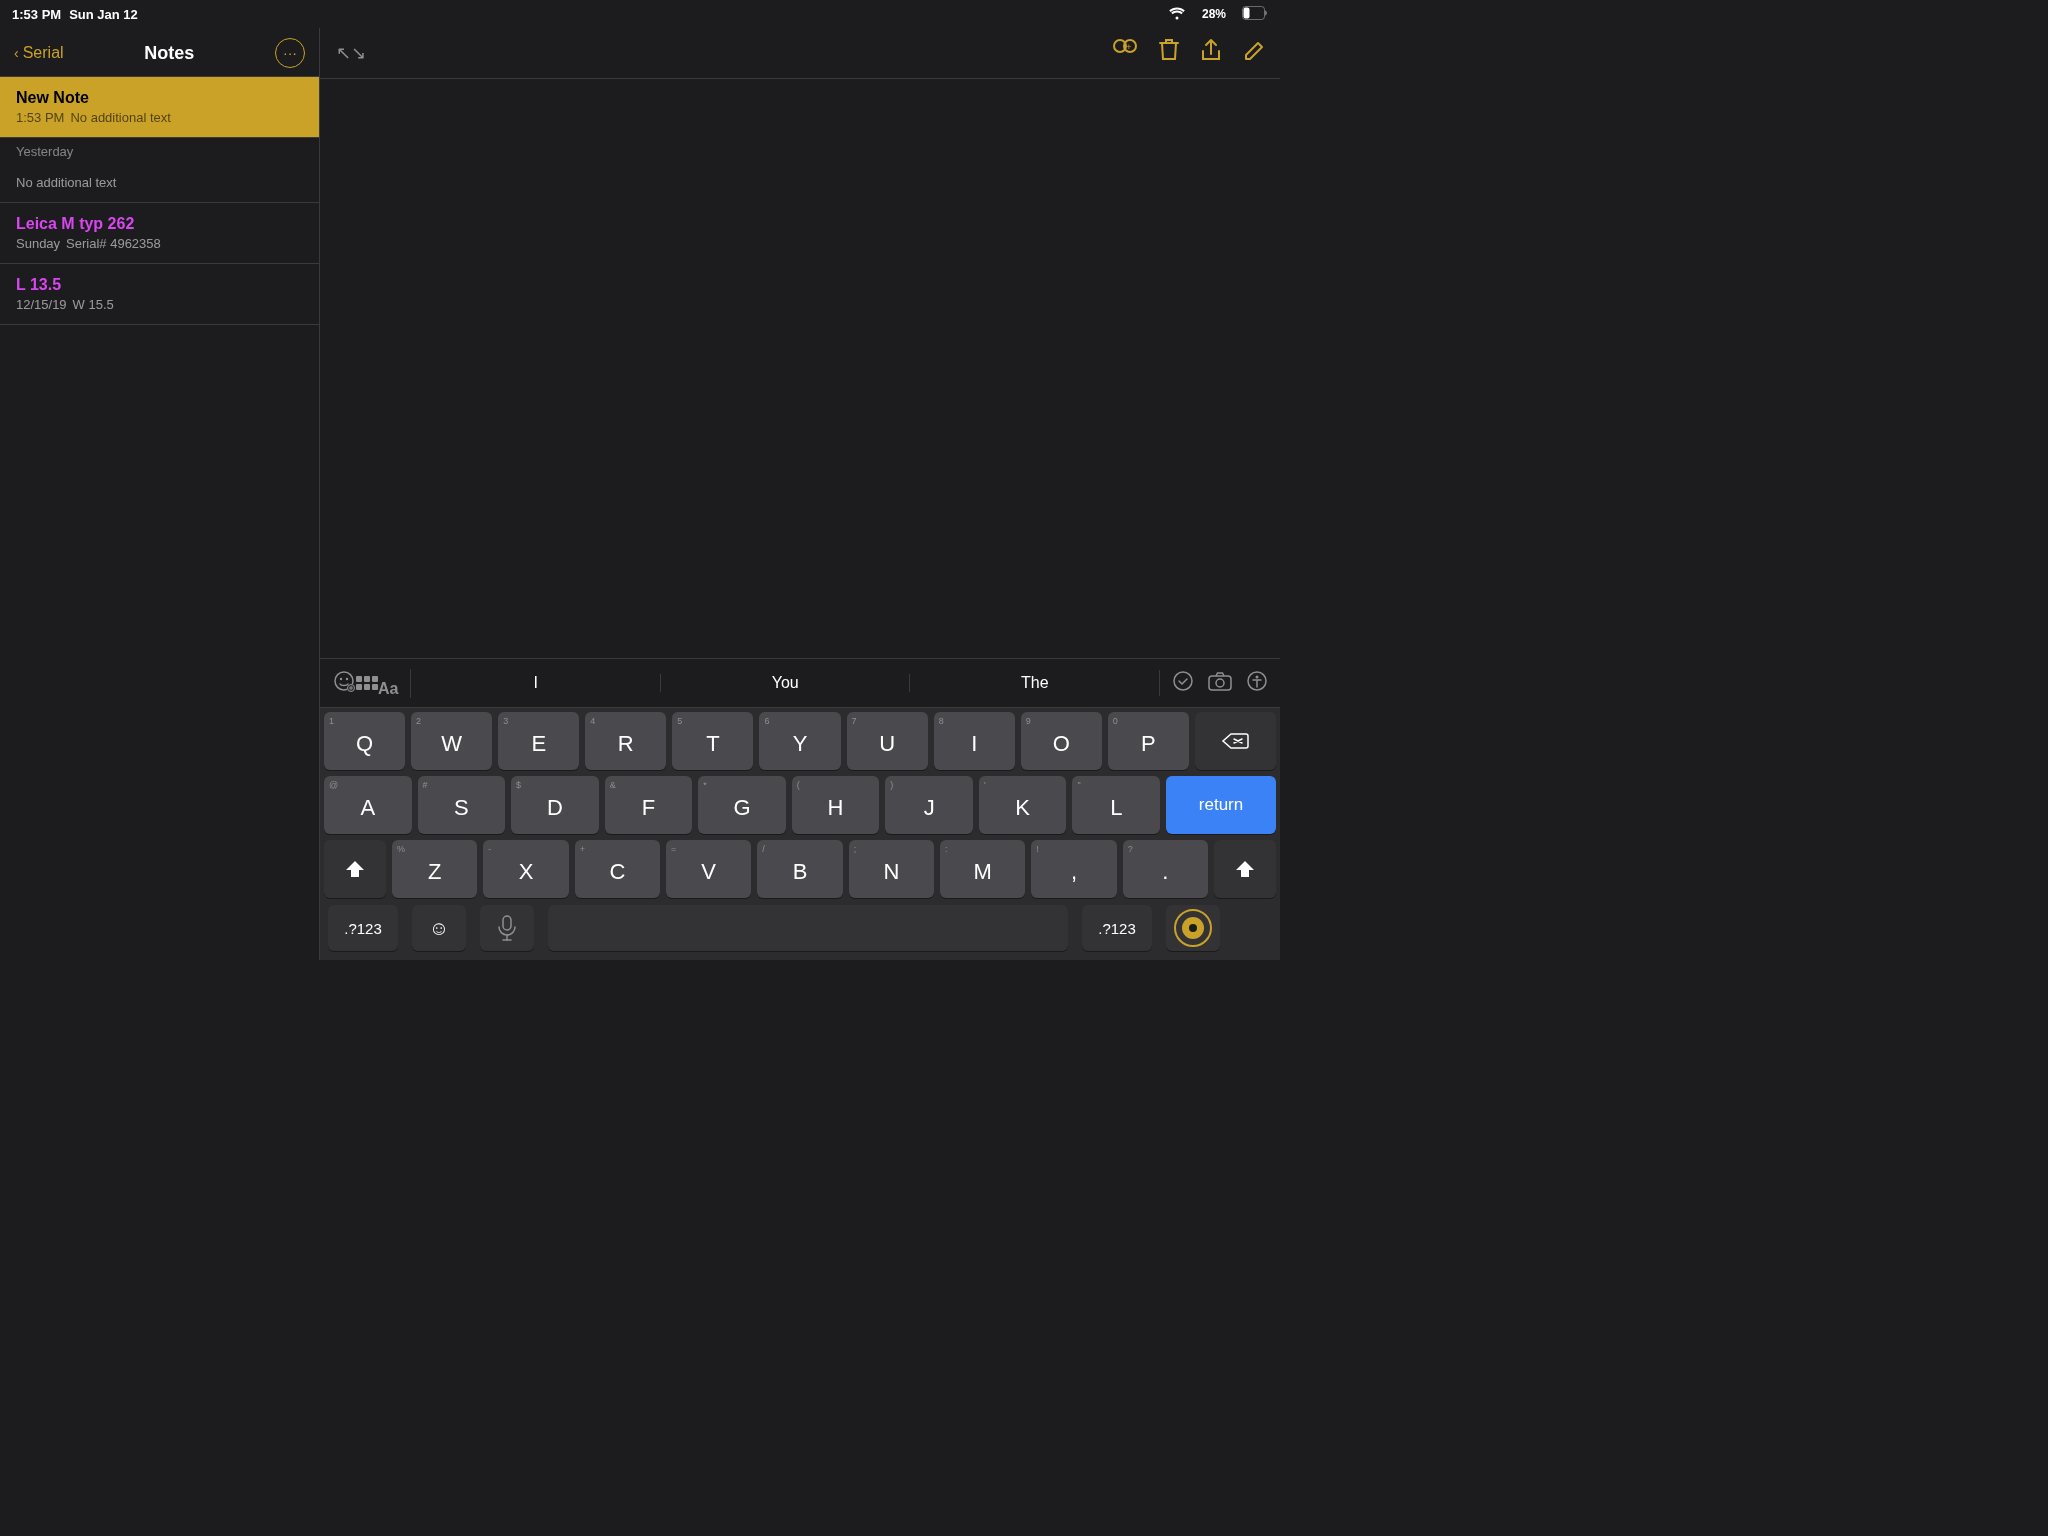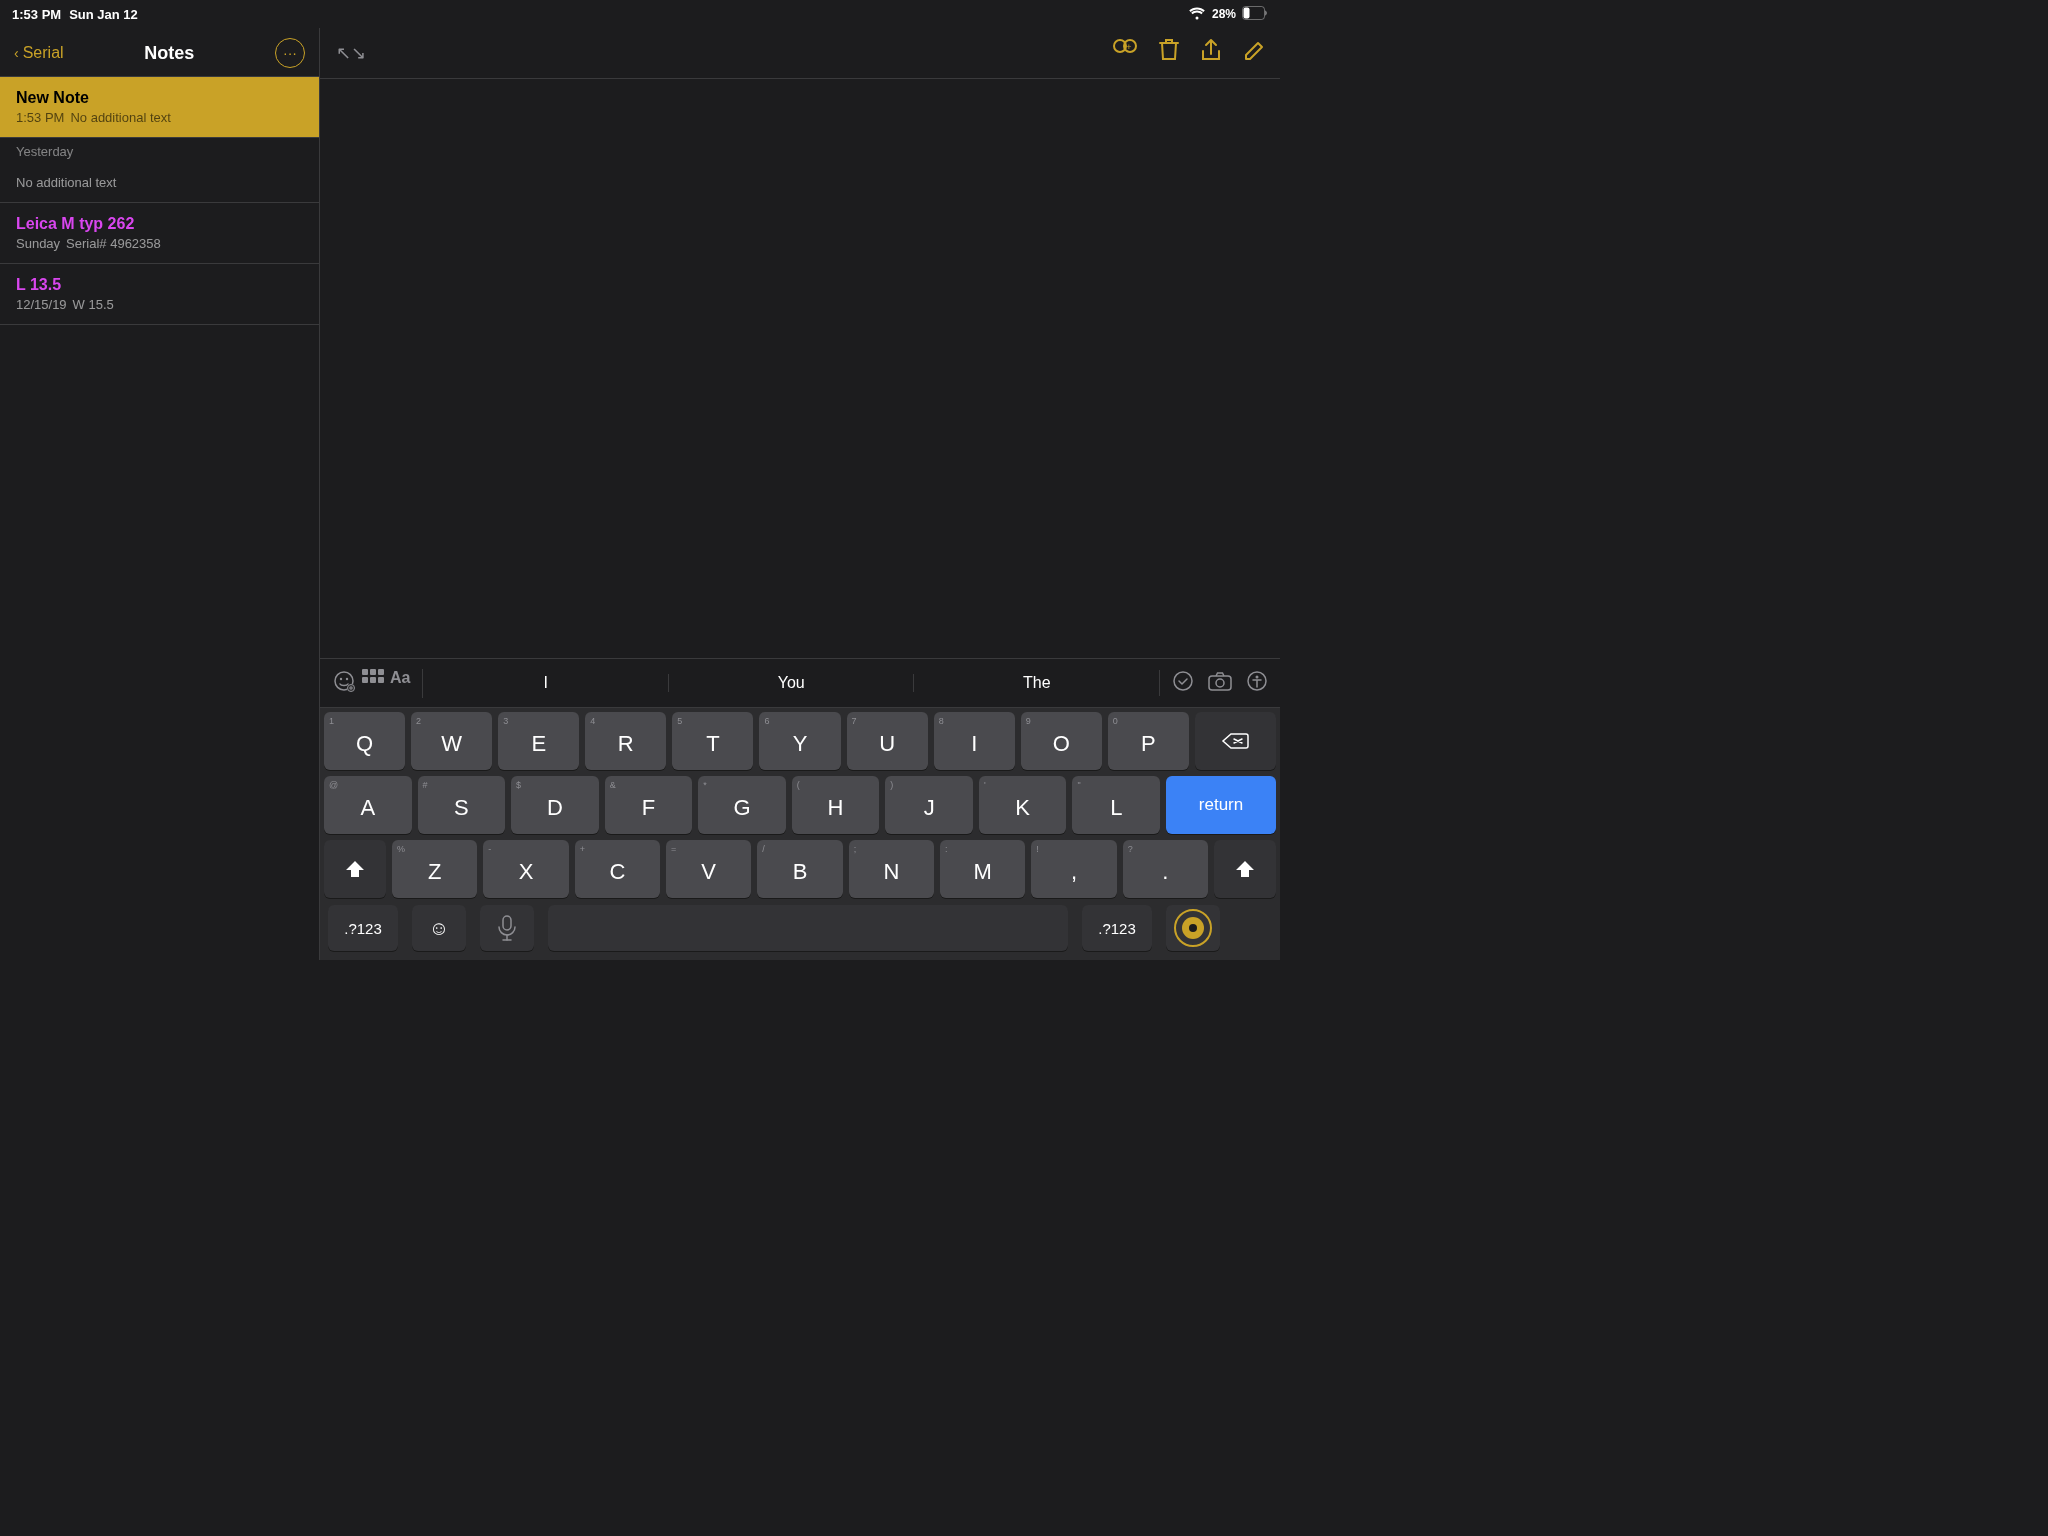--- a/index.html
+++ b/index.html
@@ -28,21 +28,21 @@
       z-index: 100;
     }
     #status-bar .time-date {
       display: flex;
       gap: 8px;
       align-items: center;
     }
     #status-bar .status-icons {
       display: flex;
       align-items: center;
-      gap: 6px;
+      gap: 16px;
       font-size: 12px;
       text-align: right;
     }
 
     
     #main-container {
       position: absolute;
       top: 28px; left: 0; right: 0;
       bottom: 0;
       display: flex;
@@ -201,22 +201,21 @@
       height: 50px;
       background: #1c1c1e;
       border-top: 1px solid #3a3a3c;
       border-bottom: 1px solid #3a3a3c;
       display: flex;
       align-items: center;
     }
 
     .suggestion-tools {
       display: flex;
-      align-items: flex-start;
-      gap: 6px;
+      align-items: flex-end;
       padding: 0 12px;
       border-right: 1px solid #3a3a3c;
     }
 
     .suggestion-words {
       flex: 1;
       display: flex;
       align-items: center;
     }
 

